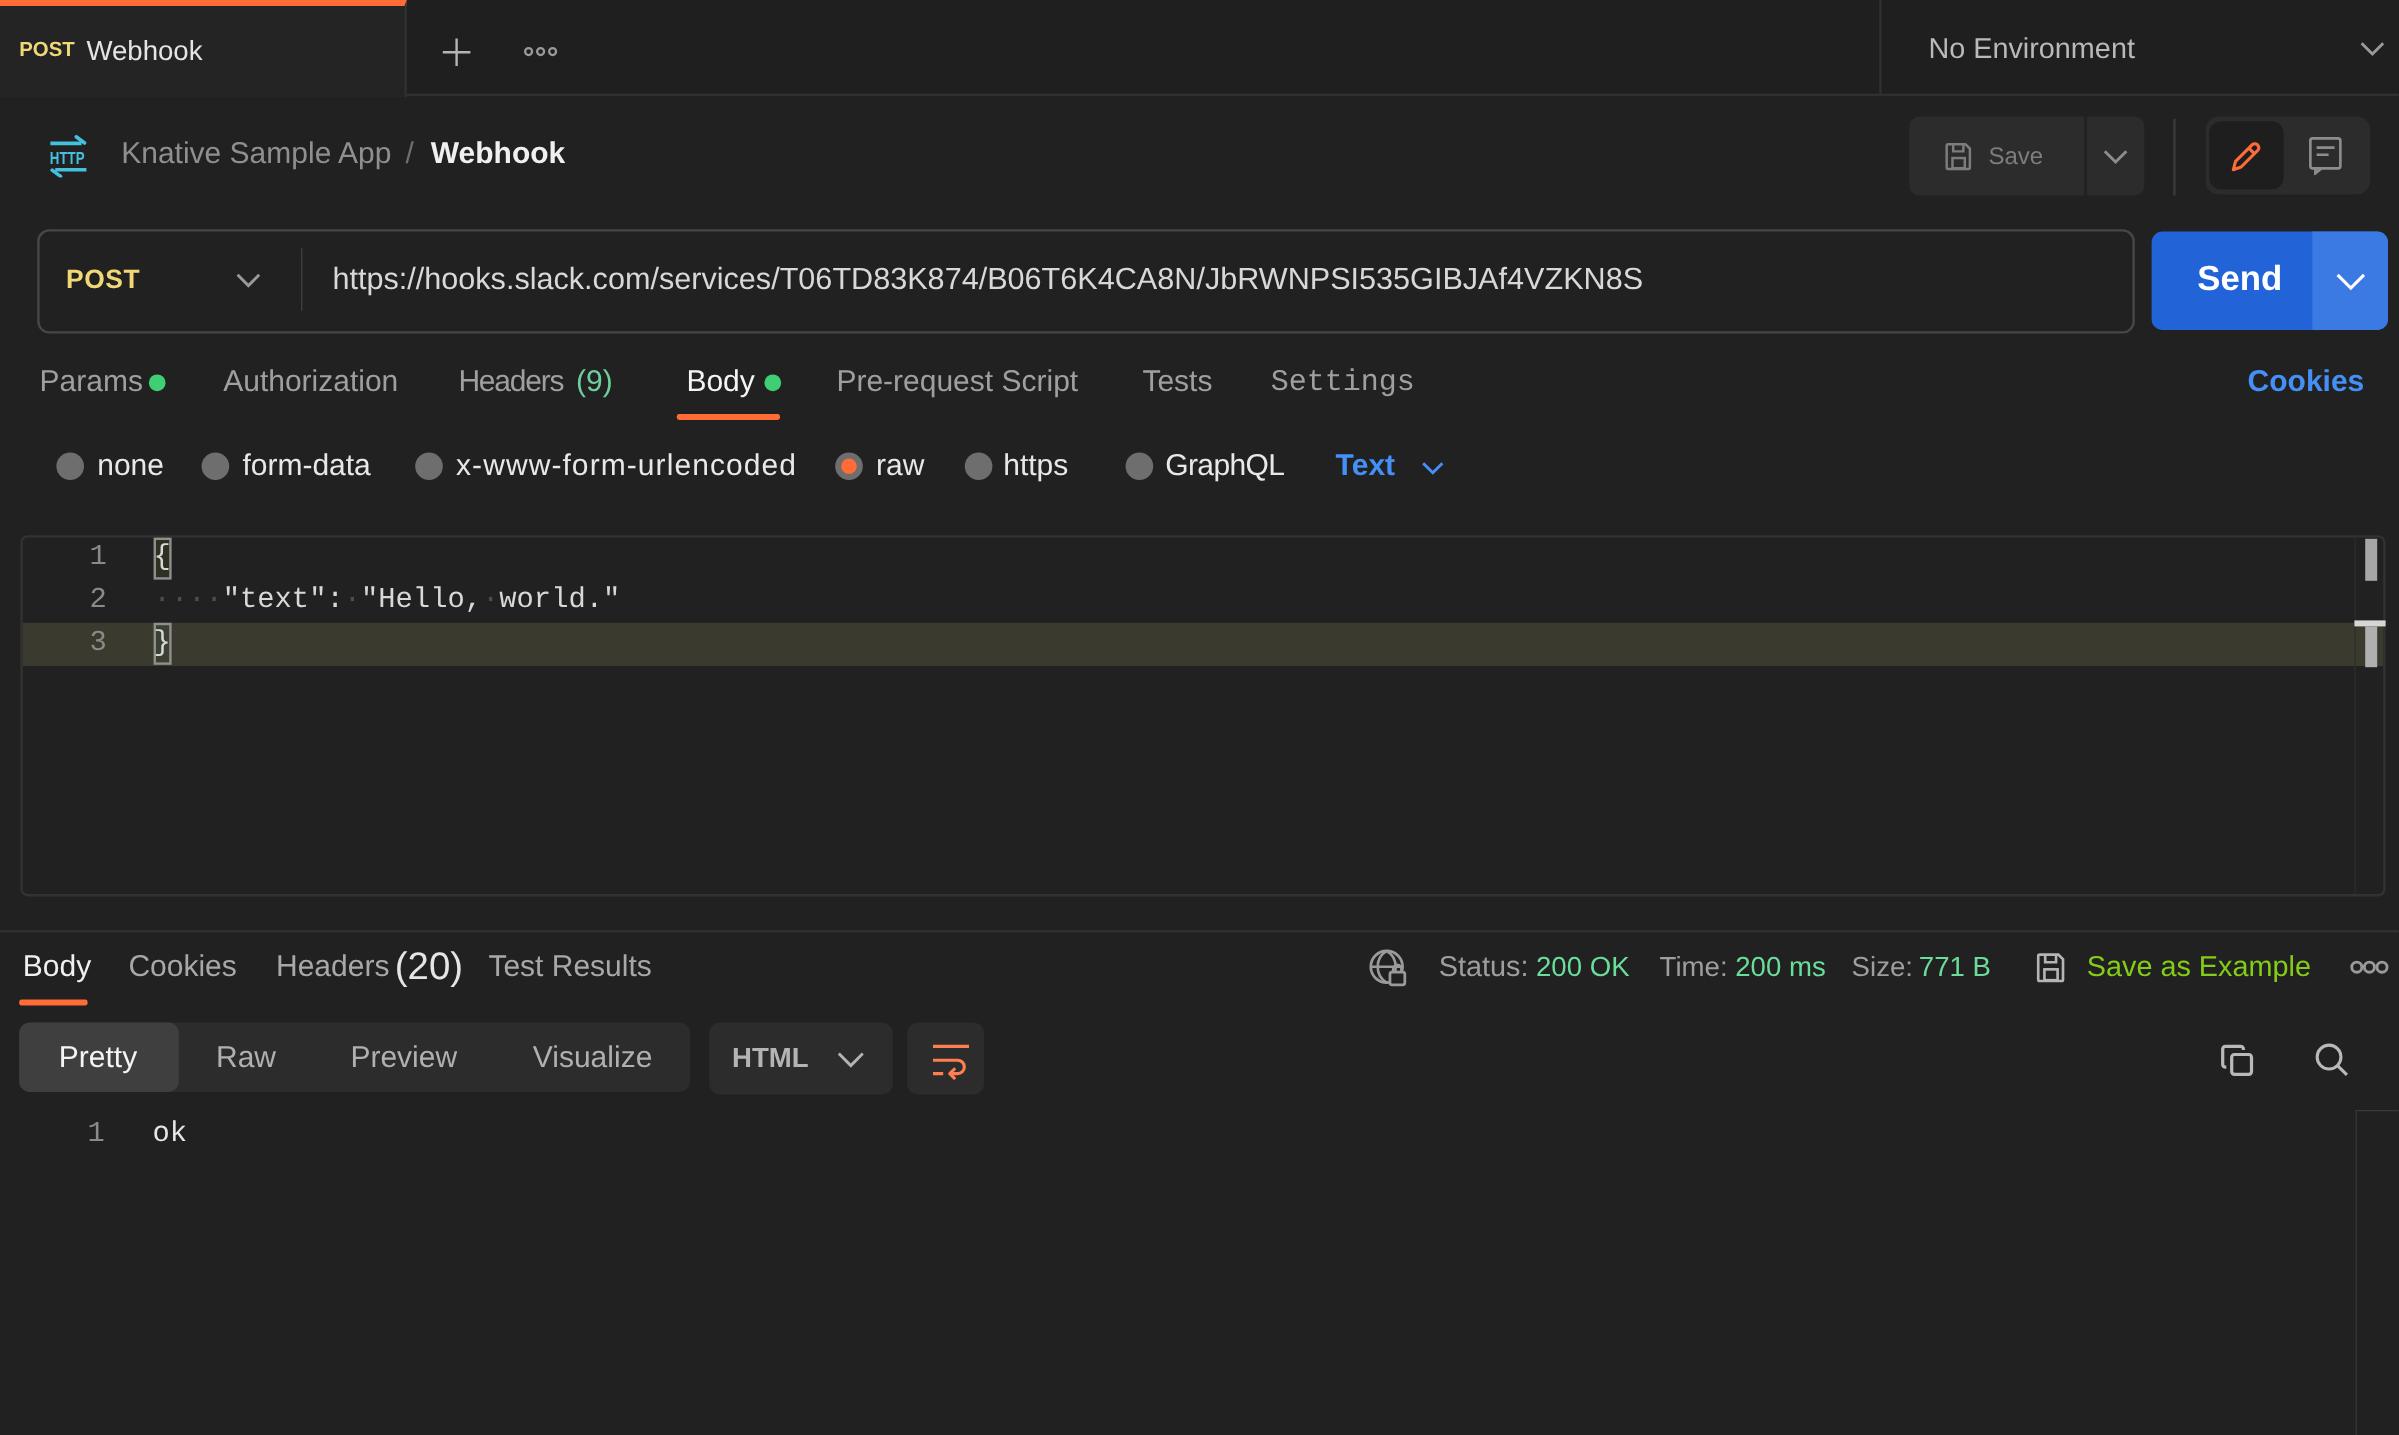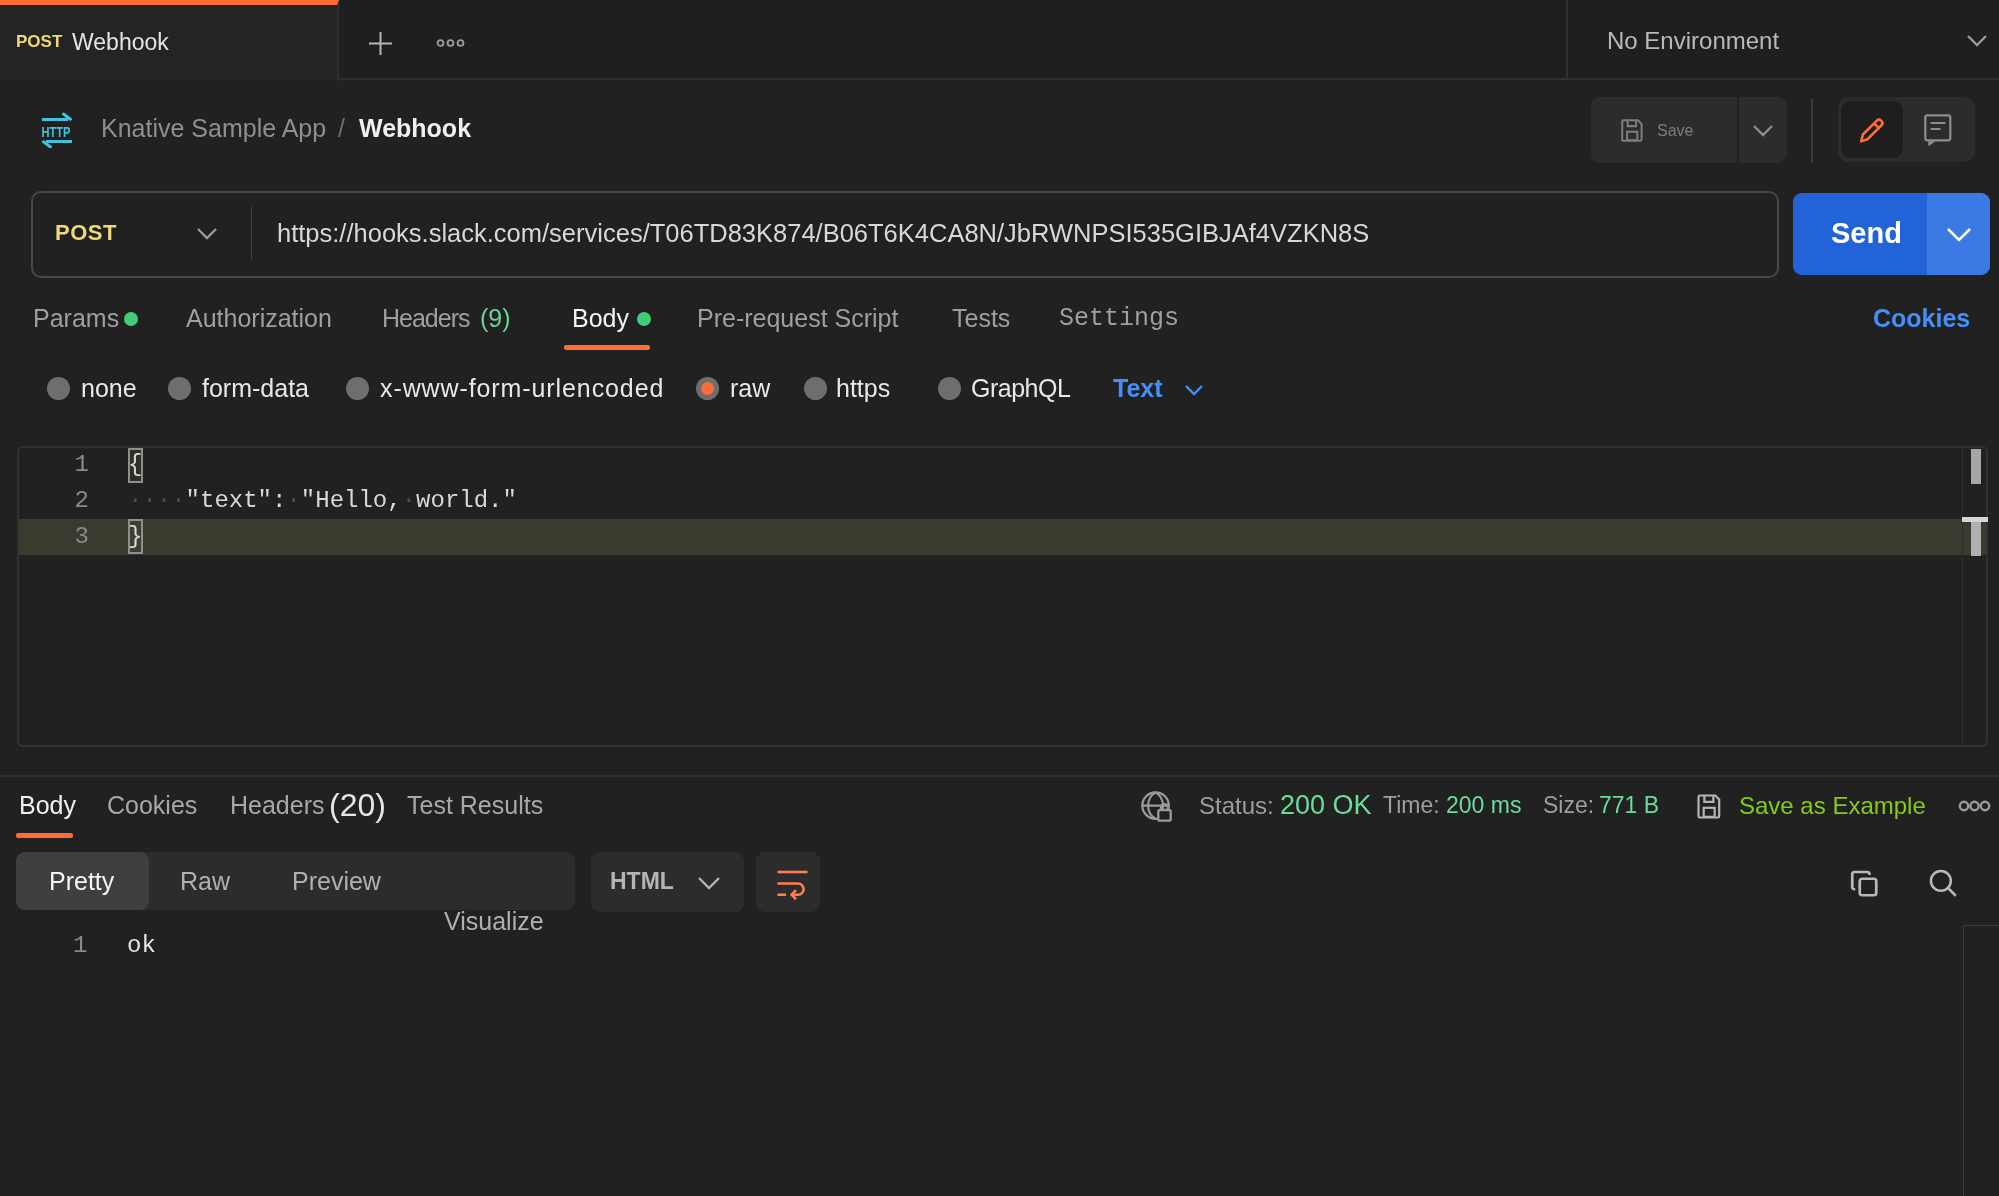--- a/index.html
+++ b/index.html
@@ -45,21 +45,21 @@
 <div class="abs" style="left:359px;top:116px;font-size:25px;font-weight:600;color:#f0f0f0;line-height:25px;">Webhook</div>
 
 <div class="abs" style="left:1591px;top:97px;width:196px;height:66px;">
   <div class="abs" style="left:0;top:0;width:146px;height:66px;background:#2c2c2c;border-radius:9px 0 0 9px;"></div>
   <div class="abs" style="left:148px;top:0;width:48px;height:66px;background:#2c2c2c;border-radius:0 9px 9px 0;"></div>
   <svg class="abs" style="left:27px;top:19px;" width="29" height="29" viewBox="0 0 24 24">
     <path d="M4.5 3.5 h12 l3 3 v13 a1 1 0 0 1 -1 1 h-14 a1 1 0 0 1 -1 -1 v-15 a1 1 0 0 1 1 -1 z" fill="none" stroke="#7d7d7d" stroke-width="1.7"></path>
     <path d="M8 3.8 v4.6 h7 v-4.6" fill="none" stroke="#7d7d7d" stroke-width="1.7"></path>
     <rect x="7.5" y="13" width="8.5" height="7" fill="none" stroke="#7d7d7d" stroke-width="1.7"></rect>
   </svg>
-  <div class="abs" style="left:66px;top:22px;font-size:16px;color:#7d7d7d;line-height:24px;">Save</div>
+  <div class="abs" style="left:66px;top:22px;font-size:20px;color:#7d7d7d;line-height:24px;">Save</div>
   <svg class="abs" style="left:161px;top:27px;" width="22" height="14" viewBox="0 0 22 14">
     <path d="M2 2 L11 11 L20 2" fill="none" stroke="#8d8d8d" stroke-width="2.4"></path>
   </svg>
 </div>
 <div class="abs" style="left:1811px;top:99px;width:2px;height:64px;background:#3a3a3a;"></div>
 
 <div class="abs" style="left:1838px;top:97px;width:137px;height:65px;background:#2c2c2c;border-radius:11px;"></div>
 <div class="abs" style="left:1841px;top:101px;width:62px;height:57px;background:#1e1e1e;border-radius:10px;"></div>
 <svg class="abs" style="left:1857px;top:114px;" width="31" height="31" viewBox="0 0 24 24">
   <path d="M3.2 21.2 L4.6 15.9 L15.4 5.1 a2.3 2.3 0 0 1 3.2 0 l0.4 0.4 a2.3 2.3 0 0 1 0 3.2 L8.2 19.5 L3.2 21.2 Z" fill="none" stroke="#ff6c37" stroke-width="2" stroke-linejoin="round"></path>
@@ -143,21 +143,21 @@
 <div class="abs" style="left:329px;top:793px;font-size:32px;color:#e5e5e5;line-height:25px;">(20)</div>
 <div class="abs" style="left:407px;top:793px;font-size:25px;color:#a8a8a8;line-height:25px;">Test Results</div>
 
 <svg class="abs" style="left:1139px;top:789px;" width="36" height="36" viewBox="0 0 25 25">
   <circle cx="11.5" cy="11.5" r="9.2" fill="none" stroke="#9a9a9a" stroke-width="1.6"></circle>
   <path d="M2.3 11.5 H20.7 M11.5 2.3 c -3.6 2.2 -5.2 5.6 -5.2 9.2 c 0 3.6 1.6 7 5.2 9.2 M11.5 2.3 c 3.6 2.2 5.2 5.6 5.2 9.2 c 0 1 -0.1 2 -0.4 3" fill="none" stroke="#9a9a9a" stroke-width="1.5"></path>
   <rect x="13.4" y="14.6" width="8.6" height="7.4" rx="1.2" fill="#212121" stroke="#9a9a9a" stroke-width="1.6"></rect>
   <path d="M15.3 14.6 v-1.7 a 2.4 2.4 0 0 1 4.8 0 v1.7" fill="none" stroke="#9a9a9a" stroke-width="1.6"></path>
 </svg>
 <div class="abs" style="left:1199px;top:794px;font-size:24px;color:#9e9e9e;line-height:24px;">Status:</div>
-<div class="abs" style="left:1280px;top:794px;font-size:27px;color:#6bdd9a;line-height:23px;">200 OK</div>
+<div class="abs" style="left:1280px;top:794px;font-size:23px;color:#6bdd9a;line-height:23px;">200 OK</div>
 <div class="abs" style="left:1383px;top:794px;font-size:23px;color:#9e9e9e;line-height:23px;">Time:</div>
 <div class="abs" style="left:1446px;top:794px;font-size:23px;color:#6bdd9a;line-height:23px;">200 ms</div>
 <div class="abs" style="left:1543px;top:794px;font-size:23px;color:#9e9e9e;line-height:23px;">Size:</div>
 <div class="abs" style="left:1599px;top:794px;font-size:23px;color:#6bdd9a;line-height:23px;">771 B</div>
 <svg class="abs" style="left:1694px;top:791px;" width="31" height="31" viewBox="0 0 24 24">
   <path d="M4.5 3.5 h12 l3 3 v13 a1 1 0 0 1 -1 1 h-14 a1 1 0 0 1 -1 -1 v-15 a1 1 0 0 1 1 -1 z" fill="none" stroke="#b5b5b5" stroke-width="1.7"></path>
   <path d="M8 3.8 v4.6 h7 v-4.6" fill="none" stroke="#b5b5b5" stroke-width="1.7"></path>
   <rect x="7.5" y="13" width="8.5" height="7" fill="none" stroke="#b5b5b5" stroke-width="1.7"></rect>
 </svg>
 <div class="abs" style="left:1739px;top:794px;font-size:24px;color:#84cc16;line-height:24px;">Save as Example</div>
@@ -165,21 +165,21 @@
   <circle cx="6" cy="7" r="4.2" fill="none" stroke="#9a9a9a" stroke-width="2.4"></circle>
   <circle cx="16.5" cy="7" r="4.2" fill="none" stroke="#9a9a9a" stroke-width="2.4"></circle>
   <circle cx="27" cy="7" r="4.2" fill="none" stroke="#9a9a9a" stroke-width="2.4"></circle>
 </svg>
 
 <div class="abs" style="left:16px;top:852px;width:559px;height:58px;background:#2c2c2c;border-radius:9px;"></div>
 <div class="abs" style="left:16px;top:852px;width:133px;height:58px;background:#3f3f3f;border-radius:9px;"></div>
 <div class="abs" style="left:49px;top:869px;font-size:25px;color:#f5f5f5;line-height:25px;">Pretty</div>
 <div class="abs" style="left:180px;top:869px;font-size:25px;color:#b0b0b0;line-height:25px;">Raw</div>
 <div class="abs" style="left:292px;top:869px;font-size:25px;color:#b0b0b0;line-height:25px;">Preview</div>
-<div class="abs" style="left:444px;top:869px;font-size:25px;color:#b0b0b0;line-height:25px;margin-top:40px;">Visualize</div>
+<div class="abs" style="left:444px;top:869px;font-size:25px;color:#b0b0b0;line-height:25px;">Visualize</div>
 <div class="abs" style="left:591px;top:852px;width:153px;height:60px;background:#2c2c2c;border-radius:9px;"></div>
 <div class="abs" style="left:610px;top:870px;font-size:23px;font-weight:600;color:#b4b4b4;line-height:23px;">HTML</div>
 <svg class="abs" style="left:697px;top:876px;" width="24" height="15" viewBox="0 0 24 15">
   <path d="M2 2 L12 12 L22 2" fill="none" stroke="#b4b4b4" stroke-width="2.4"></path>
 </svg>
 <div class="abs" style="left:756px;top:852px;width:64px;height:60px;background:#2c2c2c;border-radius:9px;"></div>
 <svg class="abs" style="left:776px;top:869px;" width="33" height="31" viewBox="0 0 33 31">
   <path d="M1.5 3 H31.5" stroke="#ff7e50" stroke-width="2.6"></path>
   <path d="M1.5 14.5 H22 a 5.6 5.6 0 0 1 0 11.2 H17" fill="none" stroke="#ff7e50" stroke-width="2.6"></path>
   <path d="M1.5 25.7 H10" stroke="#ff7e50" stroke-width="2.6"></path>

